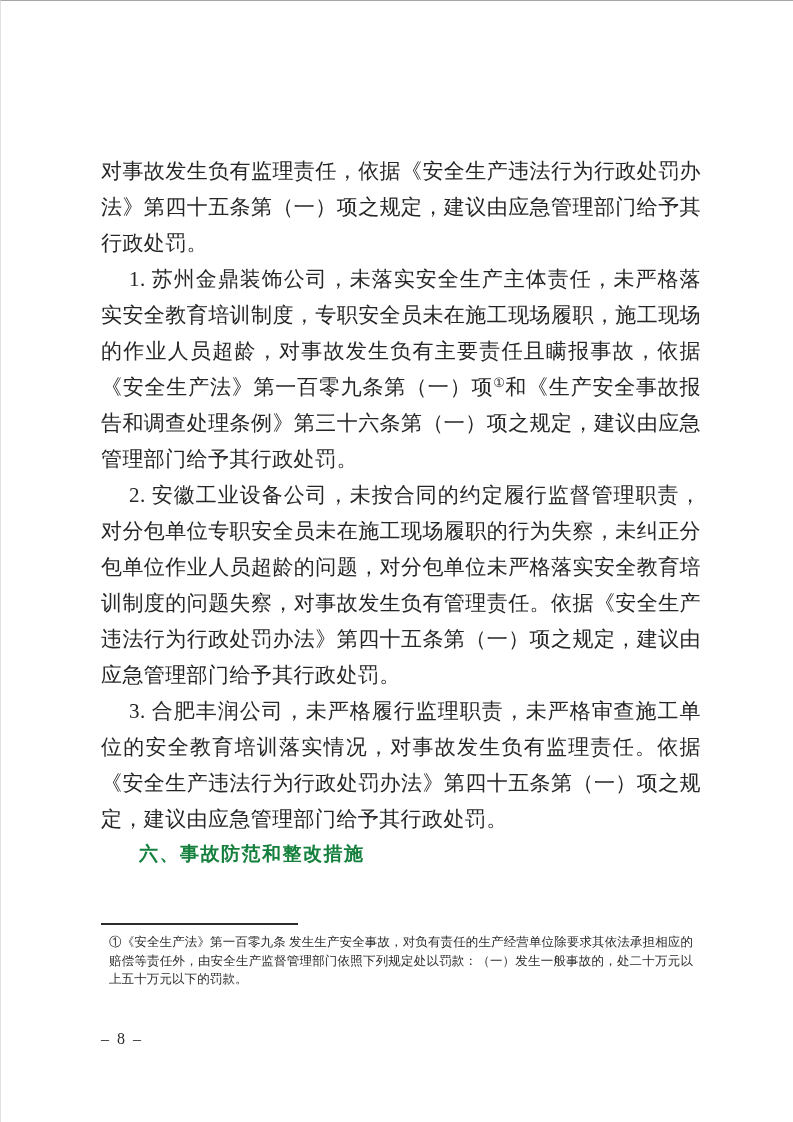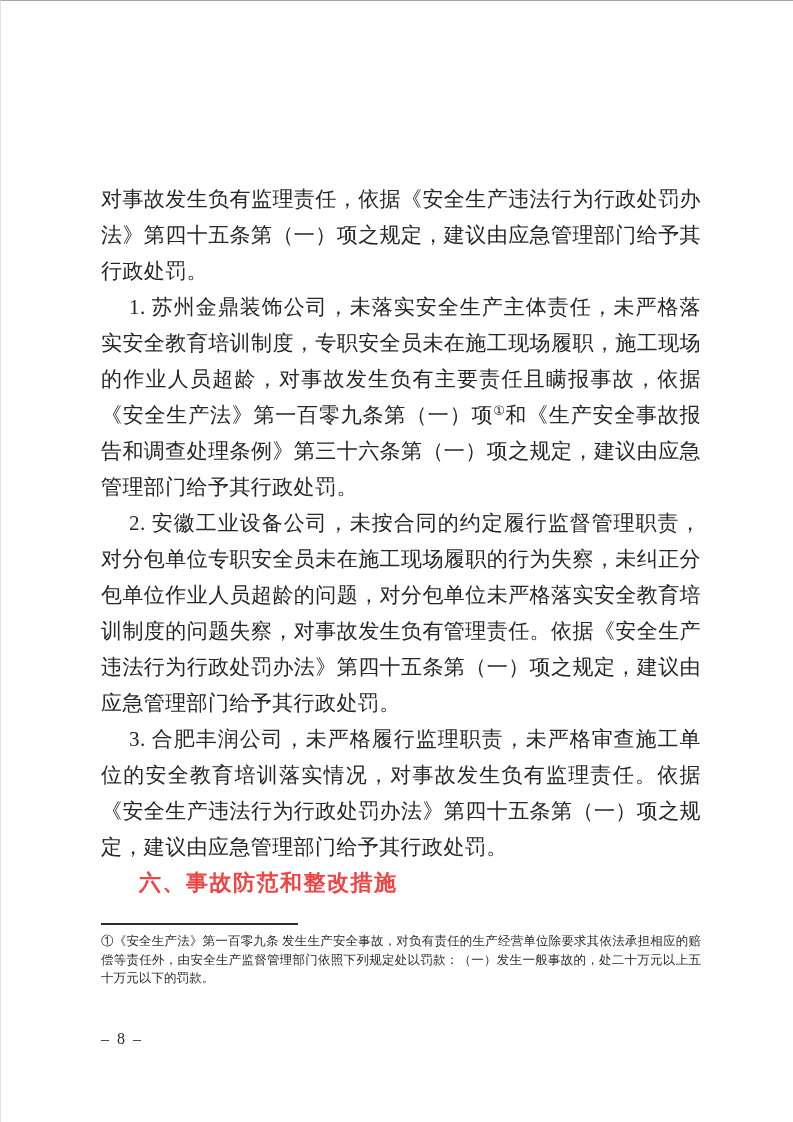--- a/index.html
+++ b/index.html
@@ -21,42 +21,41 @@
   }
   .body-text {
     position: absolute;
     left: 100px;
     top: 152px;
     width: 600px;
     font-size: 21px;
     line-height: 36px;
     letter-spacing: 0.4px;
     text-align: justify;
-    margin-top: 28px;
   }
   .para {
     margin: 0;
     text-indent: 0;
   }
   .para-item {
     text-indent: 28px;
   }
   .subheading {
     text-indent: 37px;
     font-weight: bold;
   }
   .section-heading {
     margin: 0;
-    font-family: Liberation Sans, sans-serif;
+    font-family: Liberation Mono, monospace;
     font-weight: 700;
-    font-size: 22px;
+    font-size: 19px;
     line-height: 36px;
     text-indent: 38px;
     letter-spacing: 1.5px;
-    color: #ef4444;
+    color: #15803d;
     text-align: left;
   }
   .fn-ref {
     font-size: 13px;
     line-height: 0;
     vertical-align: 7px;
     letter-spacing: 0;
   }
   .footnote-area {
     position: absolute;
@@ -64,21 +63,21 @@
     top: 922px;
     width: 600px;
   }
   .footnote-rule {
     width: 197px;
     height: 2px;
     background: #2b2b2b;
     margin: 0 0 7px 0;
   }
   .footnote-text {
-    margin: 0;
+    margin: 8px;
     font-size: 12.5px;
     line-height: 18.5px;
     text-align: justify;
     color: #2a2a2a;
     letter-spacing: 0.1px;
   }
   .page-number {
     position: absolute;
     left: 100px;
     top: 1029px;

